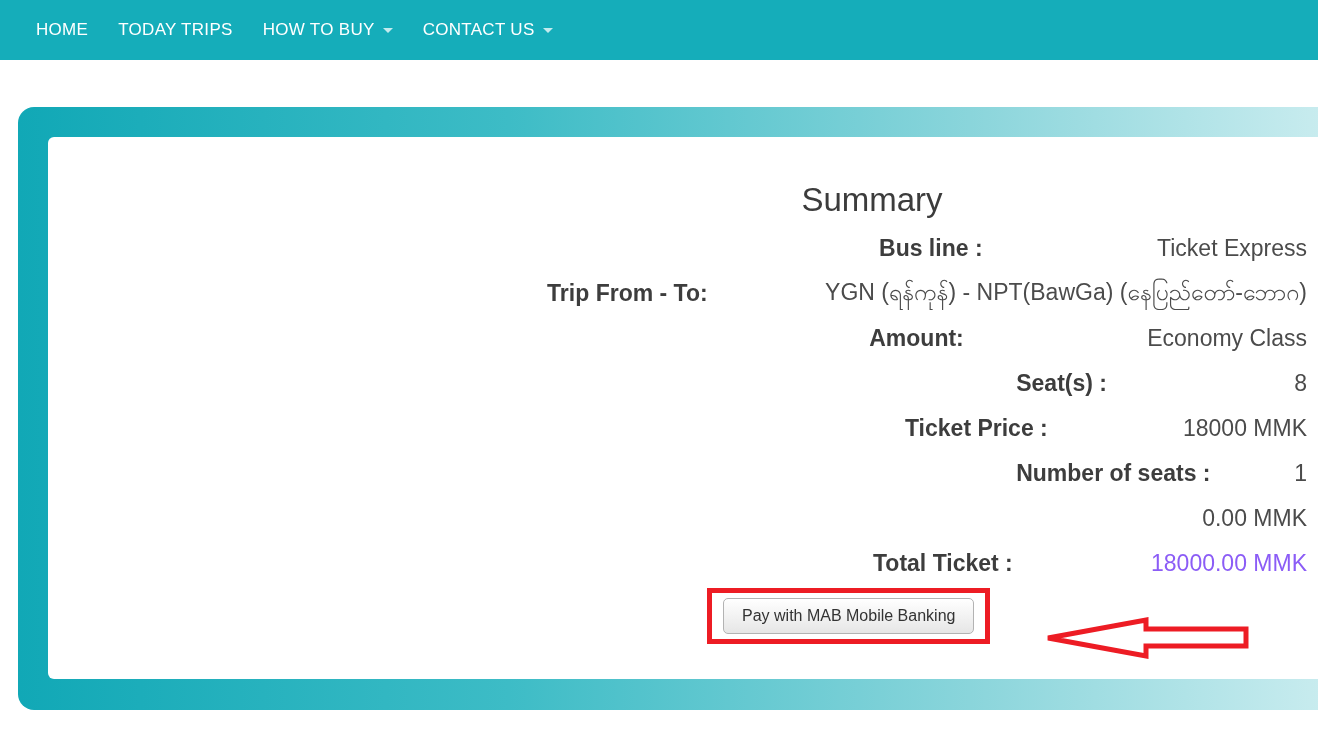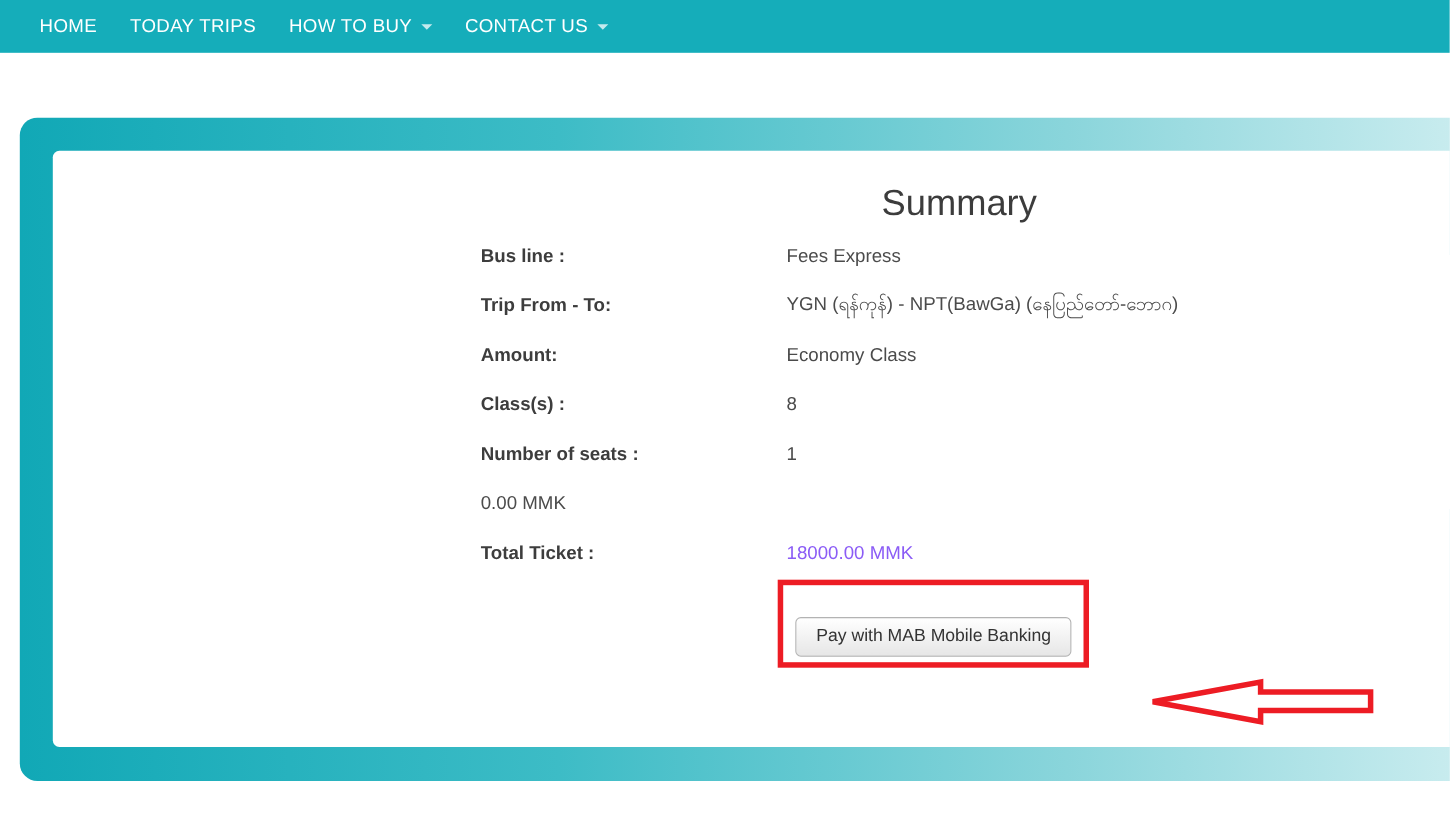--- a/index.html
+++ b/index.html
@@ -7,21 +7,21 @@
     width: 1318px; height: 742px;
     overflow: hidden;
     background: #ffffff;
     font-family: "Liberation Sans", sans-serif;
   }
   body { position: relative; }
 
   
   .navbar {
     position: absolute; left: 0; top: 0;
-    width: 1318px; height: 48px;
+    width: 1318px; height: 60px;
     background: #15adba;
     display: flex; align-items: center;
     padding-left: 21px;
   }
   .nav-item {
     color: #ffffff;
     font-size: 17px;
     letter-spacing: 0.3px;
     padding: 0 15px;
     text-decoration: none;
@@ -45,39 +45,40 @@
     border-radius: 16px;
     background: linear-gradient(to right, #11a8b6 0%, #3dbcc6 35%, #8ad5db 68%, #d9f2f4 100%);
   }
   .panel {
     position: absolute;
     left: 30px; top: 30px; right: 30px; bottom: 31px;
     background: #ffffff;
     border-radius: 6px;
   }
   .content {
-    position: absolute; left: 389px; top: 0;
+    position: absolute; left: 389px; top: 16px;
     width: 870px;
   }
 
   .page-title {
     margin-top: 24px;
     font-size: 33px;
     line-height: 45px;
     font-weight: 400;
     color: #3c3c3c;
     text-align: center;
   }
 
   .rows { margin-top: 4px; }
   .summary-row {
     display: flex;
     align-items: center;
     height: 45px;
-    font-size: 17px;
+    font-size: 23px;
+    justify-content: flex-end;
   }
   .row-label {
     width: 278px;
     flex: 0 0 278px;
     font-weight: bold;
     color: #3d3d3d;
   }
   .row-value { color: #4b4b4b; }
   .summary-row.total .row-value { color: #8b5cf6; }
 
@@ -93,21 +94,20 @@
   .pay-button {
     font-family: "Liberation Sans", sans-serif;
     font-size: 16px;
     color: #333333;
     background: linear-gradient(#ffffff, #e6e6e6);
     border: 1px solid #b3b3b3;
     border-radius: 5px;
     padding: 8px 18px;
     cursor: pointer;
     box-shadow: inset 0 1px 0 rgba(255,255,255,.9);
-    margin-top: 24px;
   }
 
   
   .arrow-annotation {
     position: absolute;
     left: 1042px; top: 616px;
     width: 210px; height: 44px;
   }
 </style>
 </head>
@@ -130,33 +130,37 @@
     </a>
   </nav>
 
 <div class="card">
   <div class="panel">
     <div class="content">
       <h1 class="page-title">Summary</h1>
       <div class="rows" id="rows">
           <div class="summary-row">
             <div class="row-label">Bus line :</div>
-            <div class="row-value">Fees Express</div>
+            <div class="row-value">Ticket Express</div>
           </div>
           <div class="summary-row">
             <div class="row-label">Trip From - To:</div>
             <div class="row-value">YGN (ရန်ကုန်) - NPT(BawGa) (နေပြည်တော်-ဘောဂ)</div>
           </div>
           <div class="summary-row">
             <div class="row-label">Amount:</div>
             <div class="row-value">Economy Class</div>
           </div>
           <div class="summary-row">
-            <div class="row-label">Class(s) :</div>
+            <div class="row-label">Seat(s) :</div>
             <div class="row-value">8</div>
+          </div>
+          <div class="summary-row">
+            <div class="row-label">Ticket Price :</div>
+            <div class="row-value">18000 MMK</div>
           </div>
           <div class="summary-row">
             <div class="row-label">Number of seats :</div>
             <div class="row-value">1</div>
           </div>
           <div class="summary-row">
             <div class="row-value">0.00 MMK</div>
           </div>
           <div class="summary-row total">
             <div class="row-label">Total Ticket :</div>

